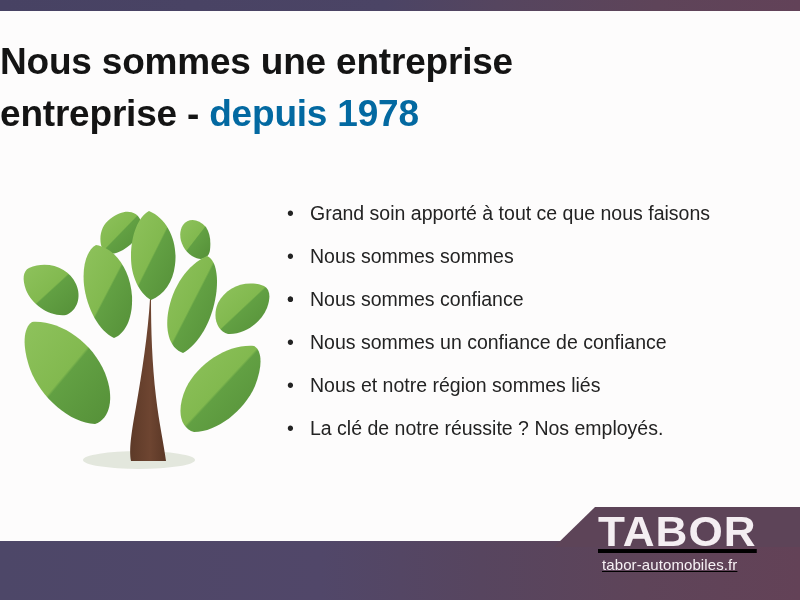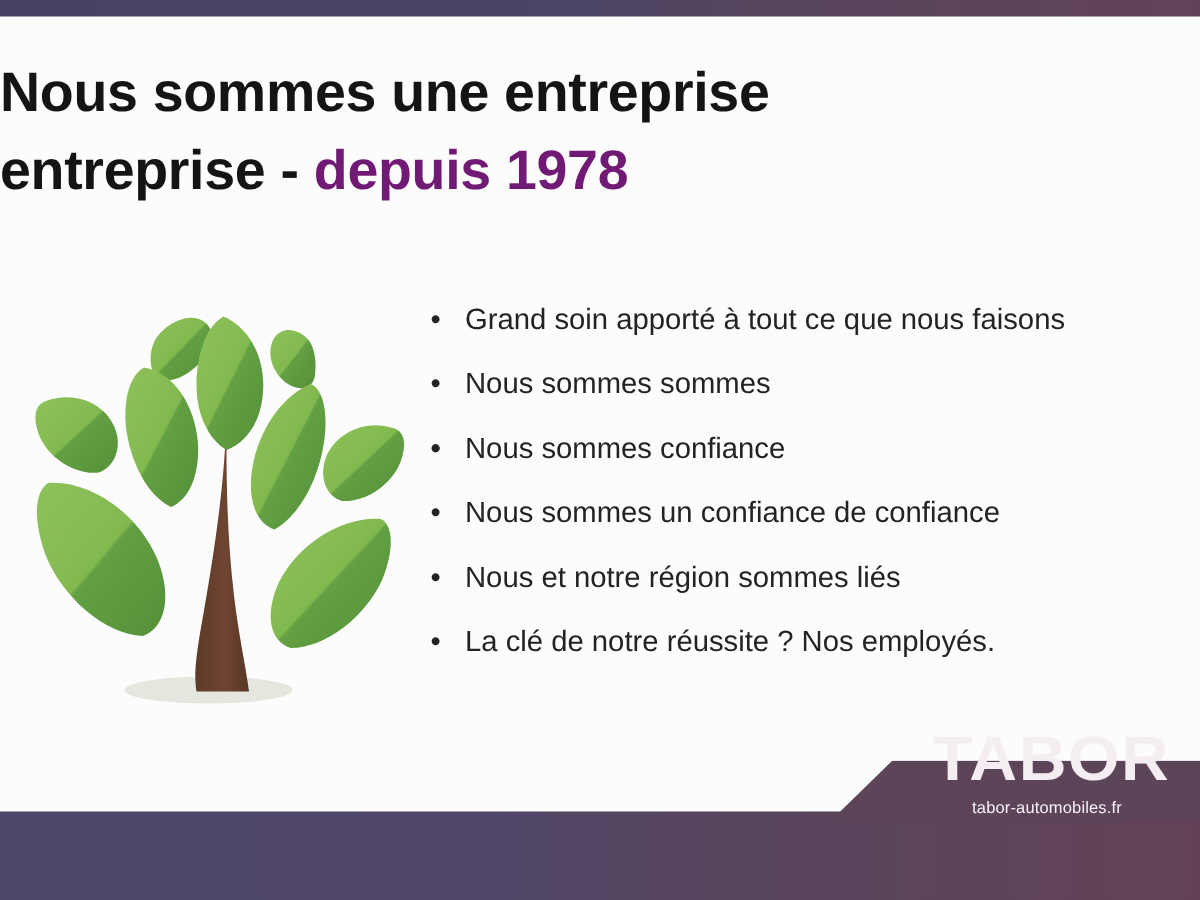--- a/index.html
+++ b/index.html
@@ -42,39 +42,39 @@
     top: 507px;
     width: 280px;
     height: 40px;
     background: #5d4458;
     clip-path: polygon(75px 0, 280px 0, 280px 40px, 34px 40px);
   }
 
   .logo-block {
     position: absolute;
     left: 598px;
-    top: 484px;
+    top: 510px;
     width: 196px;
     height: 76px;
-    text-align: center;
+    text-decoration: underline;
   }
   .logo-wordmark {
     display: block;
     color: #f4eef2;
     font-size: 42px;
     font-weight: 700;
     letter-spacing: 1px;
     line-height: 44px;
     transform: scaleX(1.05);
     transform-origin: left center;
   }
   .logo-url {
     display: block;
     color: #f6f1f4;
-    font-size: 11px;
+    font-size: 15px;
     font-weight: 400;
     letter-spacing: 0.1px;
     line-height: 20px;
     margin-top: 1px;
     margin-left: 4px;
   }
 
   
   .headline {
     position: absolute;
@@ -82,21 +82,21 @@
     top: 36px;
     width: 800px;
     text-align: left;
     font-size: 37px;
     font-weight: 700;
     line-height: 52px;
     color: #141414;
     letter-spacing: -0.2px;
   }
   .headline .accent {
-    color: #701a75;
+    color: #0369a1;
   }
   .headline .line2 {
     display: block;
   }
 
   
   .bullets {
     position: absolute;
     left: 284px;
     top: 192px;

